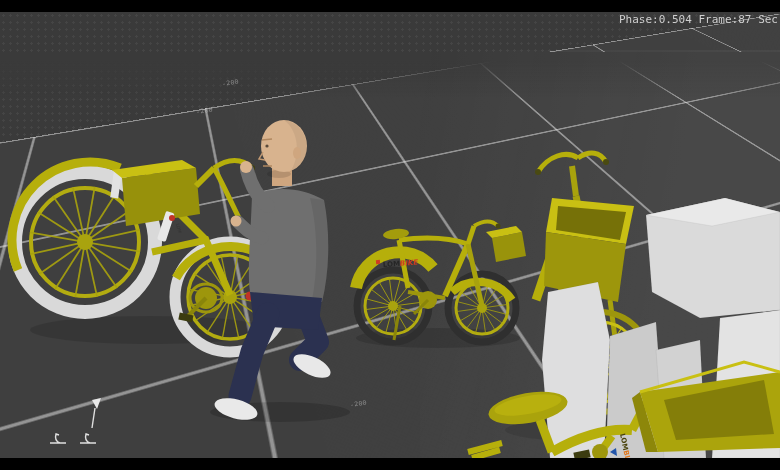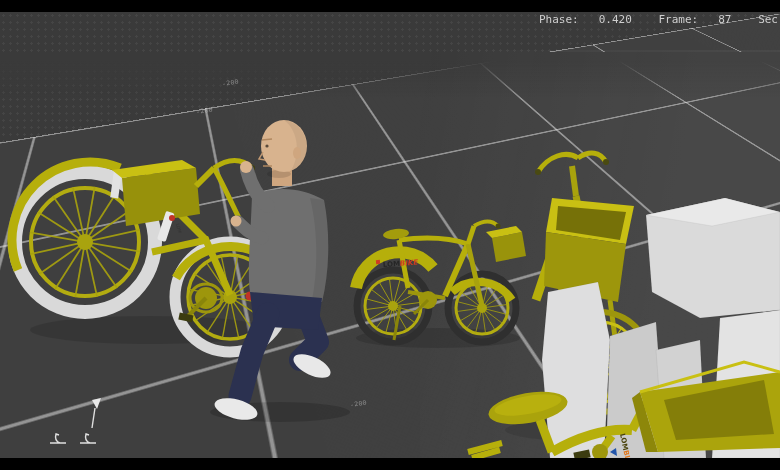--- a/index.html
+++ b/index.html
@@ -33,21 +33,21 @@
           color:rgba(195,195,195,0.55);transform:rotate(-9deg) scaleY(0.85);white-space:nowrap;}
   .gl0{left:196px;top:107px;}
   .gl1{left:222px;top:79px;}
   .gl2{left:350px;top:400px;}
   .gl3{left:538px;top:396px;}
   
   svg.scene{position:absolute;left:0;top:0;width:780px;height:470px;z-index:10;}
   
   .hud{position:absolute;top:13px;right:2px;z-index:50;font-family:"DejaVu Sans Mono",monospace;
        font-size:11px;color:#cfcfcf;white-space:nowrap;letter-spacing:0;}
-  .hud span{margin-left:20px;}
+  .hud span{margin-left:0;}
 </style>
 </head>
 <body>
 
 <div class="stage">
 
   <div class="viewport">
     <div class="grid-plane"></div>
   </div>
   <div class="horizon-fade"></div>
@@ -218,20 +218,20 @@
 
     <g stroke="#e0e0e0" stroke-width="1.4" fill="none">
       <path d="M 50 443 h 16 M 60 443 q -6 -2 -4 -9 l 3 1"></path>
       <path d="M 80 443 h 16 M 90 443 q -6 -2 -4 -9 l 3 1"></path>
       <path d="M 95 408 L 92 428"></path>
       <polygon points="92,400 101,398 97,409" fill="#e8e8e8" stroke="none"></polygon>
     </g>
   </svg>
 
   <div class="hud">
-    <span>Phase:</span><span>0.420</span>
+    <span>Phase:</span><span>0.504</span>
     <span>Frame:</span><span>87</span>
     <span>Sec</span>
   </div>
 
   <div class="bar bar-top"></div>
   <div class="bar bar-bottom"></div>
 </div>
 
 </body></html>

